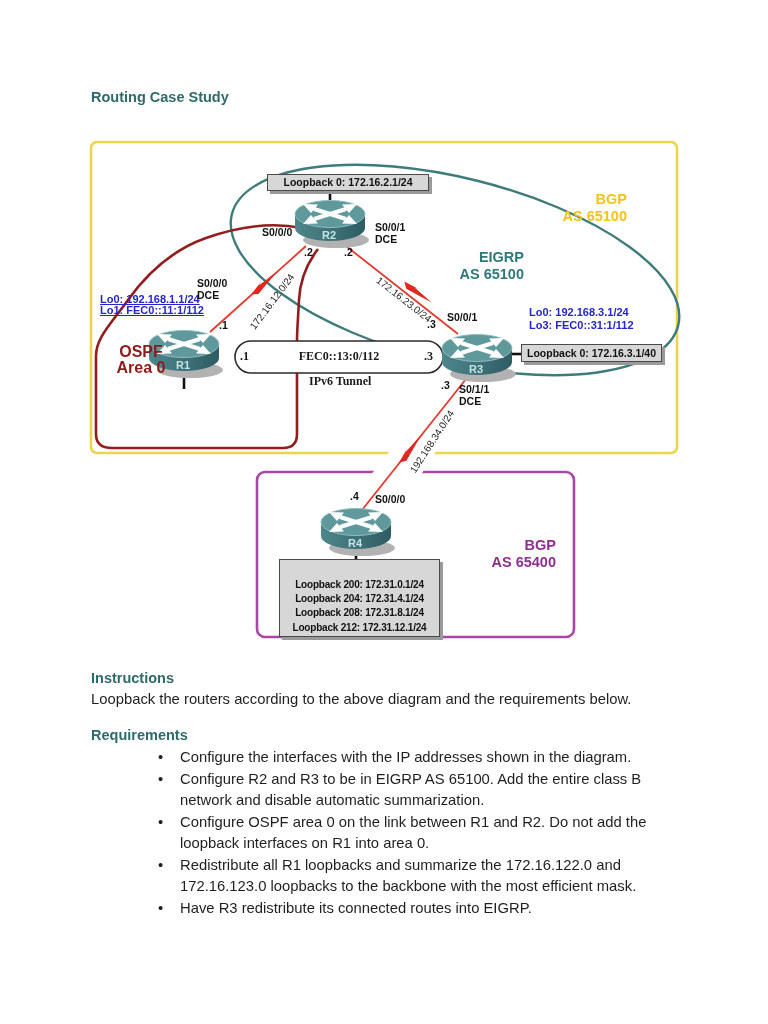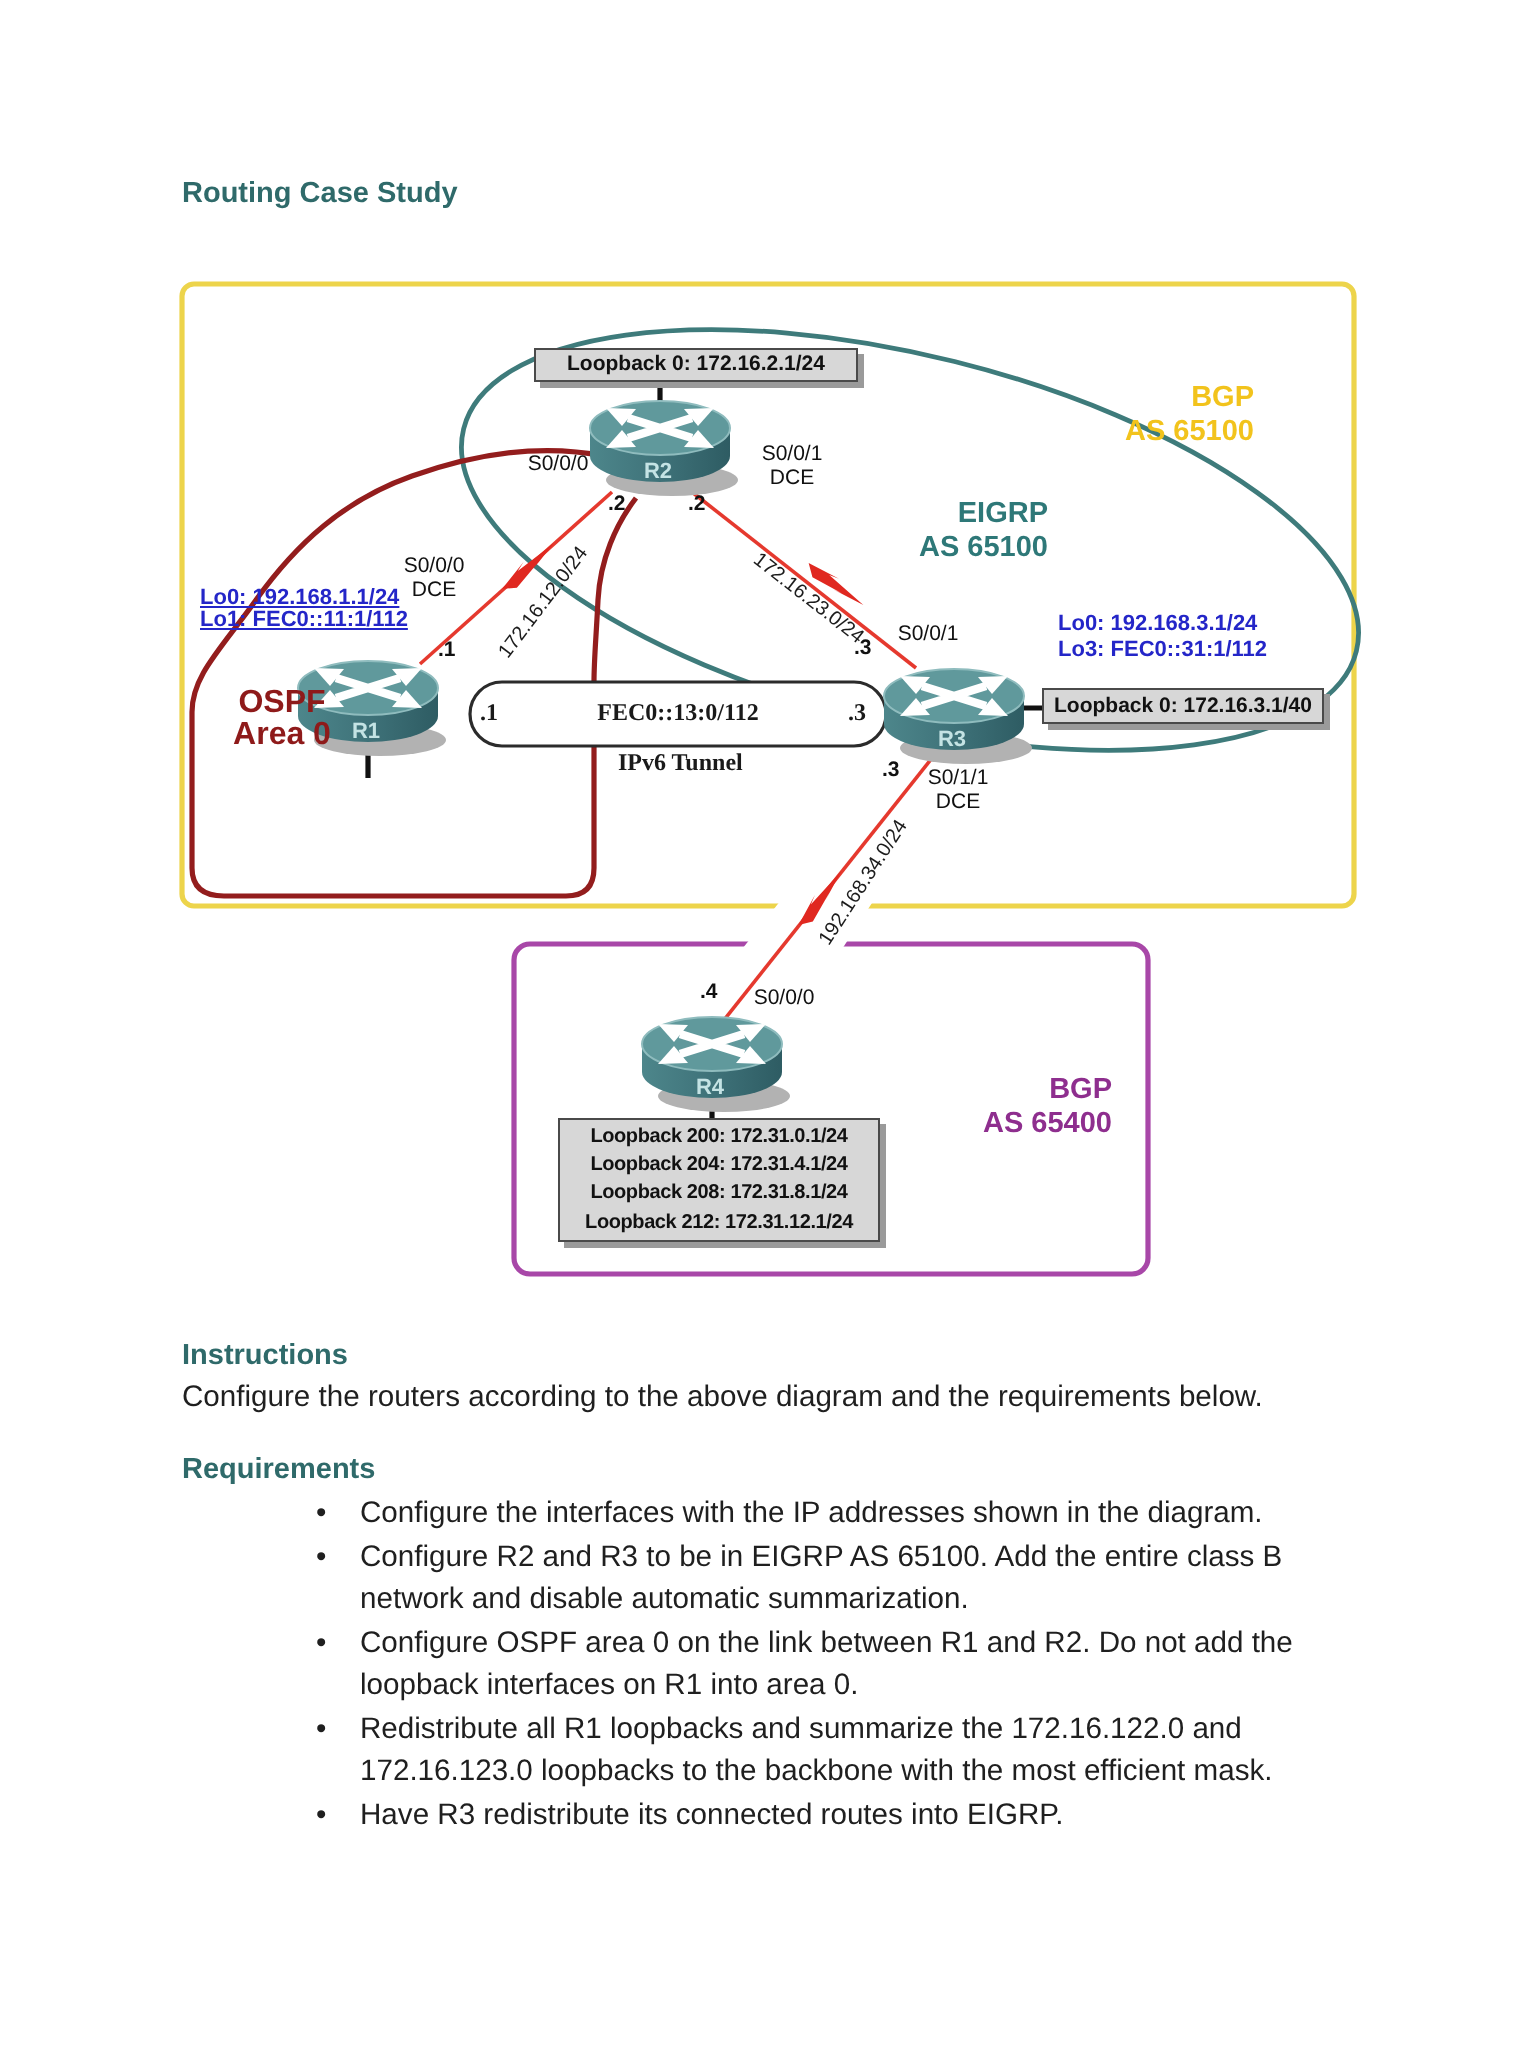--- a/index.html
+++ b/index.html
@@ -2,21 +2,21 @@
 <html><head>
 <meta charset="utf-8">
 <style>
   html,body{margin:0;padding:0;background:#ffffff;}
   .page{position:relative;width:768px;height:1024px;background:#fff;overflow:hidden;
         font-family:"Liberation Sans",sans-serif;color:#1a1a1a;}
   .abs{position:absolute;}
   svg{position:absolute;left:0;top:0;pointer-events:none;}
   .teal-head{color:#2F6A6A;font-weight:bold;font-size:14.5px;}
   .body-text{font-size:14.8px;color:#1f1f1f;}
-  .iface{font-size:10.5px;font-weight:normal;color:#111;line-height:11.5px;text-align:center;white-space:nowrap;}
+  .iface{font-size:10.5px;font-weight:bold;color:#111;line-height:11.5px;text-align:left;white-space:nowrap;}
   .dot{font-size:10.5px;font-weight:bold;color:#111;white-space:nowrap;}
   .blue-lbl{font-weight:bold;color:#2426C8;white-space:nowrap;}
   .area-lbl{font-weight:bold;text-align:right;line-height:17px;font-size:14.5px;white-space:nowrap;}
   .loopbox{background:#D7D7D7;border:1.6px solid #4a4a4a;box-shadow:3px 3px 0 #9a9a9a;
            text-align:center;font-weight:bold;color:#111;}
   .linklbl{font-size:10px;color:#1c1c1c;text-align:center;white-space:nowrap;}
   .serif{font-family:"Liberation Serif",serif;}
   .req-item{display:flex;line-height:21.5px;}
   .req-bullet{width:22px;text-align:left;flex:none;}
   .req-text{width:500px;}
@@ -105,21 +105,21 @@
     <div>OSPF</div>
     <div>Area 0</div>
   </div>
   <div class="abs area-lbl" style="left:456px;top:537px;width:100px;color:#8E2E8E;">
     <div>BGP</div>
     <div>AS 65400</div>
   </div>
 
   <div class="abs loopbox" style="left:267px;top:174px;width:160px;height:15px;font-size:10.5px;line-height:15px;">Loopback 0: 172.16.2.1/24</div>
   <div class="abs loopbox" style="left:521px;top:344px;width:139px;height:16px;font-size:10.5px;line-height:16px;">Loopback 0: 172.16.3.1/40</div>
-  <div class="abs loopbox" style="left:279px;top:559px;width:159px;height:58px;font-size:10px;line-height:14.2px;letter-spacing:-0.2px;padding-top:2px;">
+  <div class="abs loopbox" style="left:279px;top:559px;width:159px;height:58px;font-size:10px;line-height:14.2px;letter-spacing:-0.2px;padding-top:18px;">
     <div>Loopback 200: 172.31.0.1/24</div>
     <div>Loopback 204: 172.31.4.1/24</div>
     <div>Loopback 208: 172.31.8.1/24</div>
     <div>Loopback 212: 172.31.12.1/24</div>
   </div>
 
   <div class="abs blue-lbl" style="left:100px;top:294px;font-size:11px;line-height:10.8px;text-decoration:underline;">
     <div>Lo0: 192.168.1.1/24</div>
     <div>Lo1: FEC0::11:1/112</div>
   </div>
@@ -156,21 +156,21 @@
   <div class="abs linklbl" style="left:229px;top:296px;width:86px;transform:rotate(-53deg);">172.16.12.0/24</div>
   <div class="abs linklbl" style="left:361px;top:294px;width:86px;transform:rotate(38deg);">172.16.23.0/24</div>
   <div class="abs linklbl" style="left:386px;top:436px;width:92px;transform:rotate(-57deg);">192.168.34.0/24</div>
 
   <div class="abs serif" style="left:240px;top:349px;font-size:12px;font-weight:bold;">.1</div>
   <div class="abs serif" style="left:289px;top:349px;width:100px;text-align:center;font-size:12px;font-weight:bold;">FEC0::13:0/112</div>
   <div class="abs serif" style="left:424px;top:349px;font-size:12px;font-weight:bold;">.3</div>
   <div class="abs serif" style="left:309px;top:374px;font-size:12px;font-weight:bold;">IPv6 Tunnel</div>
 
   <div class="abs teal-head" style="left:91px;top:670px;">Instructions</div>
-  <div class="abs body-text" style="left:91px;top:691px;width:580px;">Configure the routers according to the above diagram and the requirements below.</div>
+  <div class="abs body-text" style="left:91px;top:691px;width:580px;">Loopback the routers according to the above diagram and the requirements below.</div>
 
   <div class="abs teal-head" style="left:91px;top:727px;">Requirements</div>
   <div class="abs body-text" style="left:158px;top:747px;">
     <div class="req-item">
       <div class="req-bullet">•</div>
       <div class="req-text">Configure the interfaces with the IP addresses shown in the diagram.</div>
     </div>
     <div class="req-item">
       <div class="req-bullet">•</div>
       <div class="req-text">Configure R2 and R3 to be in EIGRP AS 65100. Add the entire class B network and disable automatic summarization.</div>

